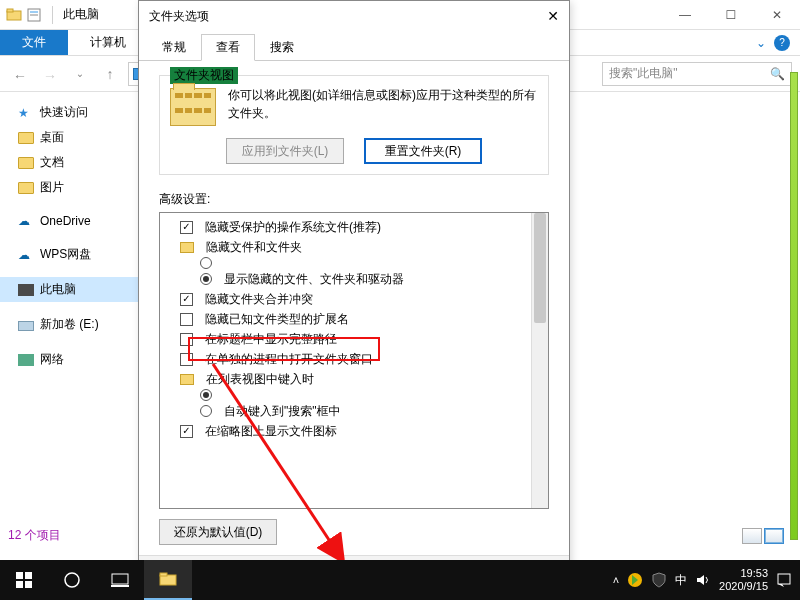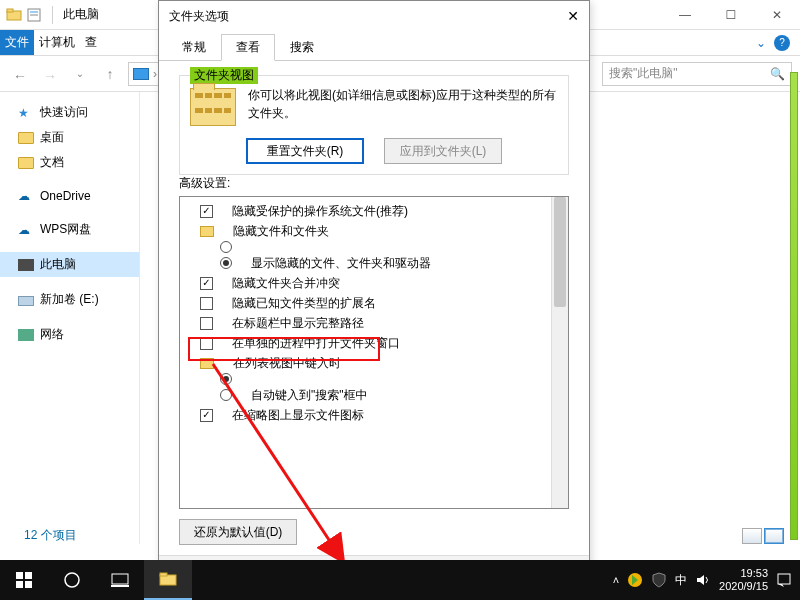--- a/index.html
+++ b/index.html
@@ -8,21 +8,21 @@
 
 .explorer-title { height: 30px; background: #fff; border-bottom: 1px solid #e0e0e0; display: flex; align-items: center; font-size: 12px; }
 .explorer-title .qat { display: flex; gap: 4px; padding: 0 6px; align-items: center; }
 .explorer-title .qat .ic { width: 16px; height: 16px; }
 .explorer-title span.divider { width:1px; height:18px; background:#d0d0d0; margin:0 4px;}
 .explorer-title .titletxt { padding-left: 6px; }
 .win-ctrls { margin-left: auto; display: flex; }
 .win-ctrls div { width: 46px; height: 30px; display:flex; align-items:center; justify-content:center; color:#555; }
 
 .ribbon-tabs { height: 26px; display:flex; align-items:stretch; font-size:12px; border-bottom:1px solid #ddd; }
-.ribbon-tabs .tab { padding: 4px 5px; text-align: right; }
+.ribbon-tabs .tab { padding: 4px 22px; text-align: right; }
 .ribbon-tabs .tab.file { background:#1979ca; color:#fff; }
 .ribbon-tabs .help { margin-left:auto; display:flex; gap:8px; padding-right:10px; align-items:center; color:#1979ca; }
 
 .nav-row { height: 36px; display:flex; align-items:center; gap:6px; padding:0 8px; border-bottom:1px solid #e0e0e0; }
 .nav-row .arrow { width:24px; text-align:center; color:#888; font-size:14px; }
 .nav-row .addr { flex:0 0 120px; height:24px; border:1px solid #ccc; display:flex; align-items:center; padding:0 4px; gap:4px; font-size:12px; }
 .nav-row .pcicon { width:16px; height:12px; background:#3a9be8; border:1px solid #2270b0; }
 .nav-row .search { margin-left:auto; width:190px; height:24px; border:1px solid #ccc; display:flex; align-items:center; padding:0 6px; font-size:12px; color:#888; }
 .nav-row .search .mag { margin-left:auto; }
 
@@ -32,51 +32,51 @@
 .sidebar .item.sel { background:#cde8ff; }
 .sidebar .spacer { height:10px; }
 .sidebar .ic { width:16px; height:14px; display:inline-block; }
 .sidebar .ic.star { color:#2f8ad8; }
 .sidebar .ic.fold { background:#f7d774; border:1px solid #caa32e; border-radius:1px; height:12px;}
 .sidebar .ic.drive { background:#bcd4e6; border:1px solid #7a9bb1; height:10px; margin-top:2px;}
 .sidebar .ic.pc { background:#4a4a4a; height:12px; }
 .sidebar .ic.net { background:#5a8; height:12px; }
 .sidebar .ic.od { color:#0a64a4; }
 
-.status { position:absolute; left:24px; bottom:56px; font-size:12px; color:#0369a1; }
+.status { position:absolute; left:8px; bottom:56px; font-size:12px; color:#a21caf; }
 .view-icons { position:absolute; right:16px; bottom:56px; display:flex; gap:2px; }
 .view-icons div { width:20px; height:16px; border:1px solid #aaa; background:linear-gradient(#fff,#dce6ef);}
 .view-icons div.active{ border-color:#3b8bd0; box-shadow:inset 0 0 0 1px #7fb5e0;}
 
 
-.dialog { position:absolute; left:158px; top:0; width:432px; height:600px; background:#fff; border:1px solid #888; box-shadow:2px 2px 8px rgba(0,0,0,.15); display:flex; flex-direction:column; }
+.dialog { position:absolute; left:138px; top:0; width:432px; height:600px; background:#fff; border:1px solid #888; box-shadow:2px 2px 8px rgba(0,0,0,.15); display:flex; flex-direction:column; }
 .dlg-title { height:30px; display:flex; align-items:center; padding:0 10px; font-size:12px; }
 .dlg-title .x { margin-left:auto; font-size:14px; font-family:sans-serif; cursor:pointer; }
 .dlg-tabs { display:flex; border-bottom:1px solid #ccc; font-size:12px; padding-left:8px; margin-top:2px;}
 .dlg-tabs .t { padding:4px 14px; border:1px solid transparent; position:relative; top:1px; }
 .dlg-tabs .t.active { border:1px solid #ccc; border-bottom:1px solid #fff; background:#fff; }
 .dlg-body { flex:1; padding:14px 20px 10px; font-size:12px; overflow:hidden; display:flex; flex-direction:column; }
 
 .group1 { border:1px solid #ddd; padding:10px; position:relative; }
-.group1 .legend { position:absolute; top:-9px; left:10px; background:#84cc16; padding:0 4px; }
+.group1 .legend { position:absolute; top:-9px; left:10px; background:#15803d; padding:0 4px; }
 .group1 .row { display:flex; gap:12px; }
 .folder-ico { width:46px; height:38px; background:#f5dd8c; border:1px solid #c8a23a; position:relative; margin-top:2px;}
 .folder-ico::before{content:""; position:absolute; top:-6px; left:2px; width:20px; height:6px; background:#f5dd8c; border:1px solid #c8a23a; border-bottom:none;}
 .folder-ico .dots{position:absolute; inset:4px; display:grid; grid-template-columns:repeat(4,1fr); gap:2px;}
 .folder-ico .dots i{background:#c99a2c; height:5px;}
 .group1 .desc { flex:1; line-height:1.5; }
 .group1 .btns { display:flex; gap:20px; margin-top:12px; justify-content:center; }
 .wbtn { min-width:118px; height:26px; border:1px solid #aaa; background:#eee; font-size:12px; display:flex; align-items:center; justify-content:center; cursor:pointer; }
 .wbtn.disabled { color:#888; background:#f0f0f0; }
 .wbtn.primary { border:2px solid #0a64c8; background:#fff; }
 
-.adv-label { margin-bottom:4px; }
+.adv-label { margin-top:16px; margin-bottom:4px; }
 .tree-box { flex:1; border:1px solid #888; overflow:hidden; display:flex; }
 .tree { flex:1; padding:4px 4px; overflow:hidden; line-height:20px; }
-.tree .ln { display:flex; align-items:center; gap:19px; white-space:nowrap; padding-left:0;}
+.tree .ln { display:flex; align-items:center; gap:12px; white-space:nowrap; padding-left:0;}
 .tree .ln.d1 { padding-left:16px; }
 .tree .ln.d2 { padding-left:36px; }
 .tree .cb { width:13px; height:13px; border:1px solid #555; display:inline-flex; align-items:center; justify-content:center; font-size:10px; background:#fff;}
 .tree .cb.ch::after { content:"✓"; line-height:1; }
 .tree .rb { width:12px; height:12px; border:1px solid #555; border-radius:50%; display:inline-flex; align-items:center; justify-content:center; background:#fff;}
 .tree .rb.ch::after { content:""; width:6px; height:6px; background:#333; border-radius:50%; }
 .tree .fld { width:14px; height:11px; background:#f7d774; border:1px solid #caa32e; display:inline-block;}
 .tree-scroll { width:17px; background:#f0f0f0; border-left:1px solid #ddd; position:relative; }
 .tree-scroll .thumb { position:absolute; top:0; left:2px; right:2px; height:110px; background:#c8c8c8; border-radius:2px; }
 
@@ -158,20 +158,24 @@
         <span>快速访问</span>
       </div>
       <div class="item">
         <span class="ic fold"></span>
         <span>桌面</span>
       </div>
       <div class="item">
         <span class="ic fold"></span>
         <span>文档</span>
       </div>
+      <div class="item">
+        <span class="ic fold"></span>
+        <span>图片</span>
+      </div>
       <div class="spacer"></div>
       <div class="item">
         <span class="ic od">☁</span>
         <span>OneDrive</span>
       </div>
       <div class="spacer"></div>
       <div class="item">
         <span class="ic od">☁</span>
         <span>WPS网盘</span>
       </div>
@@ -223,22 +227,22 @@
               <i></i>
               <i></i>
               <i></i>
               <i></i>
               <i></i>
             </div>
         </div>
         <div class="desc">你可以将此视图(如详细信息或图标)应用于这种类型的所有文件夹。</div>
       </div>
       <div class="btns">
+        <div class="wbtn disabled">应用到文件夹(L)</div>
         <div class="wbtn primary">重置文件夹(R)</div>
-        <div class="wbtn disabled">应用到文件夹(L)</div>
       </div>
     </div>
 
     <div class="adv-label">高级设置:</div>
     <div class="tree-box">
       <div class="tree" id="tree">
           <div class="ln d1">
             <span class="cb ch"></span>
             <span>隐藏受保护的操作系统文件(推荐)</span>
           </div>

